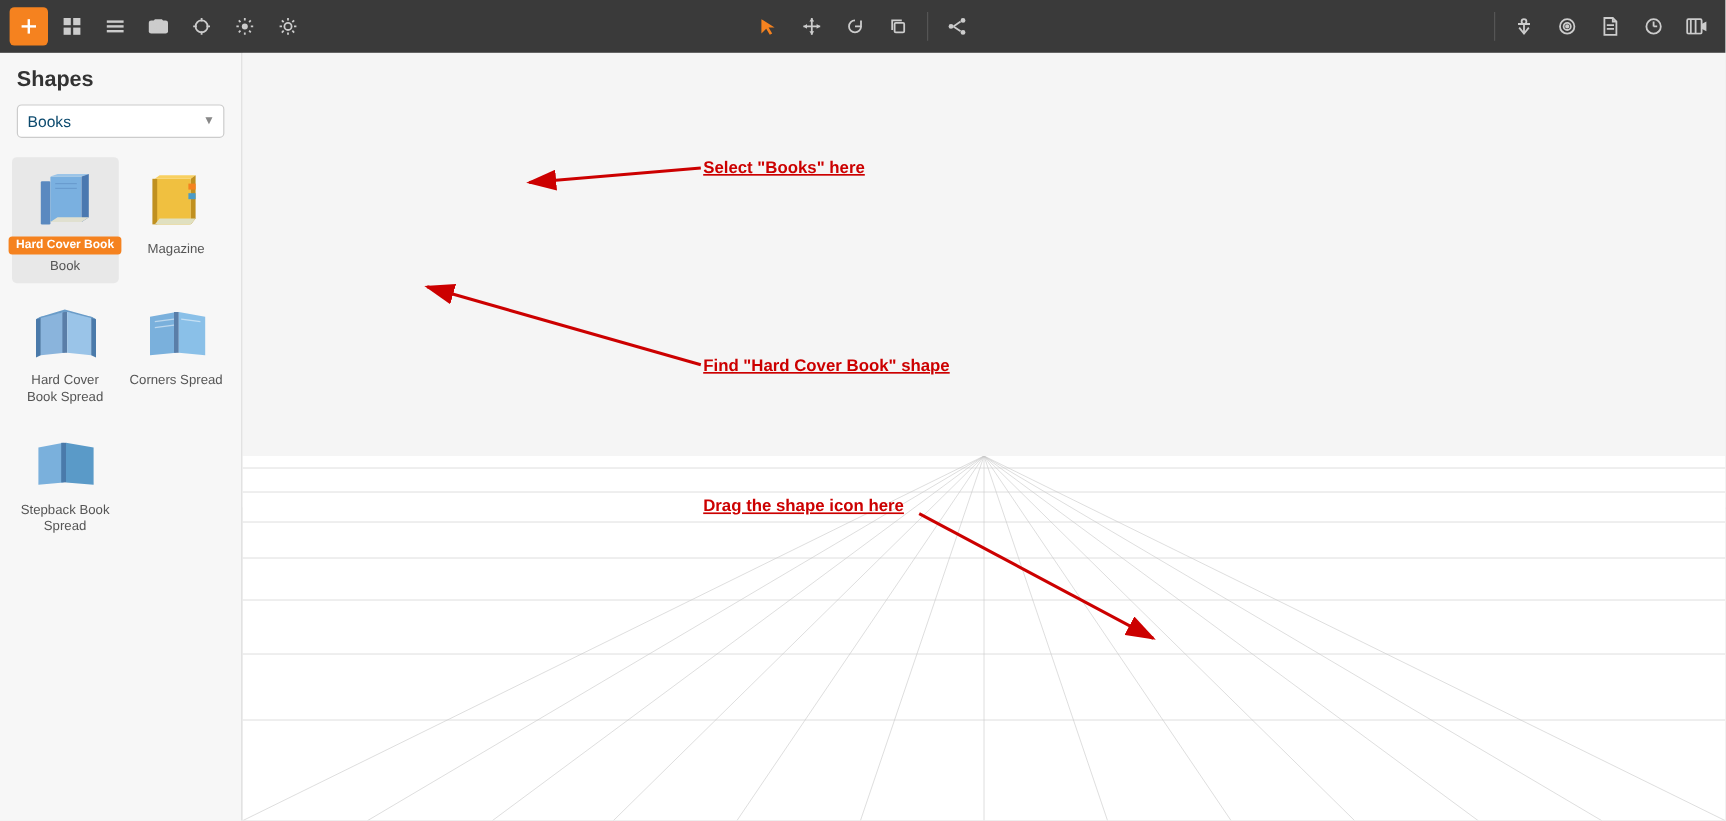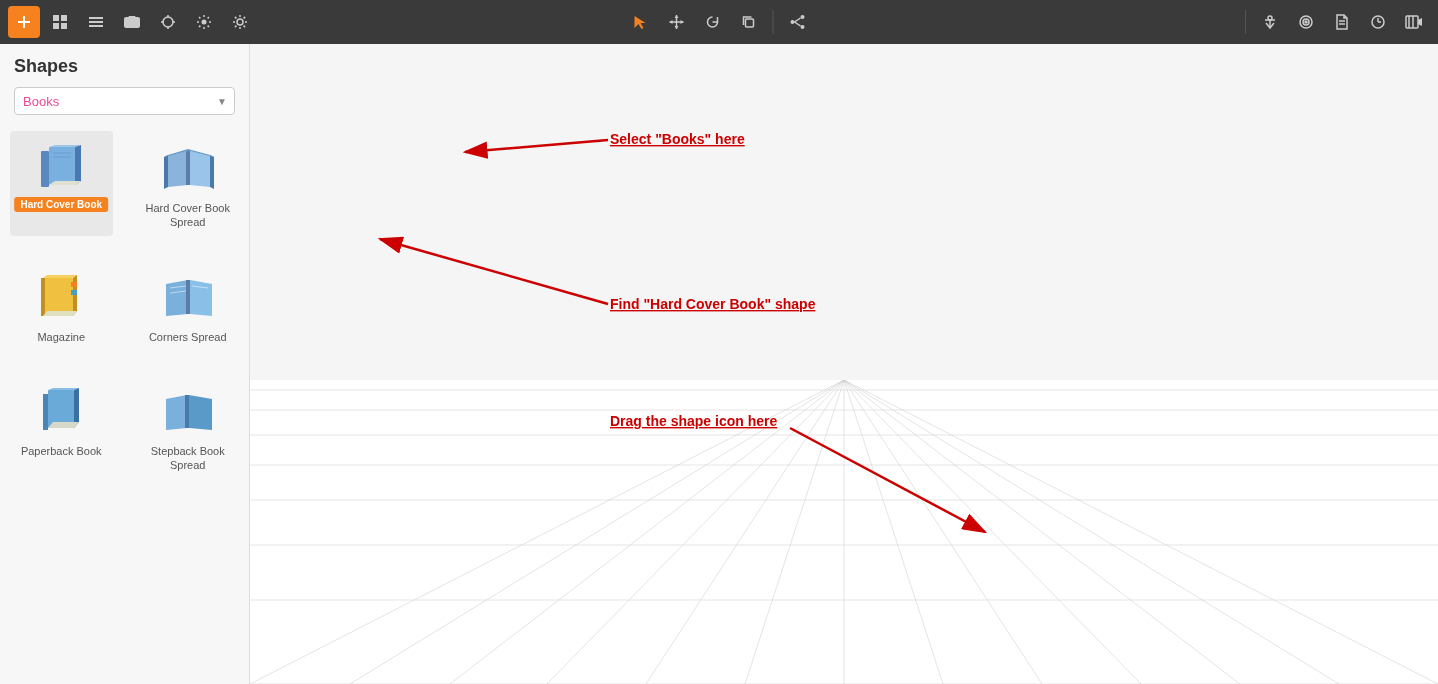--- a/index.html
+++ b/index.html
@@ -44,21 +44,21 @@
     }
 
     
     .main-layout {
       display: flex;
       height: calc(684px - 44px);
     }
 
     
     .sidebar {
-      width: 250px;
+      width: 202px;
       background: #f7f7f7;
       border-right: 1px solid #ddd;
       display: flex;
       flex-direction: column;
       flex-shrink: 0;
     }
     .sidebar-header {
       padding: 12px 14px 8px;
     }
     .sidebar-title {
@@ -68,21 +68,21 @@
       margin-bottom: 10px;
     }
     .sidebar-dropdown {
       width: 100%;
       height: 28px;
       border: 1px solid #ccc;
       border-radius: 4px;
       background: white;
       padding: 0 8px;
       font-size: 13px;
-      color: #ec4899;
+      color: #0c4a6e;
       appearance: none;
       cursor: pointer;
     }
     .dropdown-wrapper {
       position: relative;
     }
     .dropdown-arrow {
       position: absolute;
       right: 8px;
       top: 50%;
@@ -90,21 +90,21 @@
       color: #888;
       font-size: 10px;
       pointer-events: none;
     }
 
     
     .shapes-grid {
       display: grid;
       grid-template-columns: 1fr 1fr;
       padding: 8px 10px;
-      gap: 24px;
+      gap: 4px;
       overflow-y: auto;
     }
     .shape-item {
       display: flex;
       flex-direction: column;
       align-items: center;
       padding: 6px 4px;
       cursor: pointer;
       border-radius: 4px;
       position: relative;
@@ -362,60 +362,60 @@
             </g>
           </svg>
         </div>
         <div class="shape-badge">Hard Cover Book</div>
         <div class="shape-label">Hard Cover Book</div>
       </div>
 
       <div class="shape-item">
         <div class="shape-icon">
           <svg class="book-svg" viewBox="0 0 52 52">
-
-            <g transform="translate(2,8)">
-
-              <polygon points="4,6 24,2 24,36 4,38" fill="#8ab4dc"></polygon>
-
-              <rect x="22" y="2" width="4" height="34" fill="#5a7ea8"></rect>
-
-              <polygon points="26,2 46,6 46,38 26,36" fill="#9ac4e8"></polygon>
-
-              <polygon points="0,8 4,6 4,38 0,40" fill="#4a7aaa"></polygon>
-              <polygon points="46,6 50,8 50,40 46,38" fill="#4a7aaa"></polygon>
-
-              <polygon points="0,8 24,2 26,2 50,8 46,6 24,0 4,6" fill="#6a9cc8"></polygon>
-            </g>
-          </svg>
-        </div>
-        <div class="shape-label">Hard Cover Book Spread</div>
-      </div>
-
-      <div class="shape-item">
-        <div class="shape-icon">
-          <svg class="book-svg" viewBox="0 0 52 52">
             <g transform="translate(6,4)">
 
               <rect x="2" y="4" width="30" height="38" fill="#f0c040" rx="1"></rect>
 
               <rect x="0" y="4" width="4" height="38" fill="#c09020"></rect>
 
               <polygon points="2,4 32,4 36,1 6,1" fill="#f8d060"></polygon>
 
               <polygon points="32,4 36,1 36,37 32,42" fill="#c09020"></polygon>
 
               <polygon points="2,42 32,42 36,37 6,37" fill="#e0e0c0"></polygon>
 
               <rect x="30" y="8" width="6" height="5" fill="#f5821f"></rect>
               <rect x="30" y="16" width="6" height="5" fill="#4a9cc8"></rect>
             </g>
           </svg>
         </div>
         <div class="shape-label">Magazine</div>
+      </div>
+
+      <div class="shape-item">
+        <div class="shape-icon">
+          <svg class="book-svg" viewBox="0 0 52 52">
+
+            <g transform="translate(2,8)">
+
+              <polygon points="4,6 24,2 24,36 4,38" fill="#8ab4dc"></polygon>
+
+              <rect x="22" y="2" width="4" height="34" fill="#5a7ea8"></rect>
+
+              <polygon points="26,2 46,6 46,38 26,36" fill="#9ac4e8"></polygon>
+
+              <polygon points="0,8 4,6 4,38 0,40" fill="#4a7aaa"></polygon>
+              <polygon points="46,6 50,8 50,40 46,38" fill="#4a7aaa"></polygon>
+
+              <polygon points="0,8 24,2 26,2 50,8 46,6 24,0 4,6" fill="#6a9cc8"></polygon>
+            </g>
+          </svg>
+        </div>
+        <div class="shape-label">Hard Cover Book Spread</div>
       </div>
 
       <div class="shape-item">
         <div class="shape-icon">
           <svg class="book-svg" viewBox="0 0 52 52">
             <g transform="translate(2,8)">
 
               <polygon points="2,6 24,2 24,36 2,38" fill="#7ab0dc"></polygon>
 
               <rect x="22" y="2" width="4" height="34" fill="#5a7ea8"></rect>
@@ -424,35 +424,20 @@
 
               <line x1="6" y1="10" x2="22" y2="8" stroke="white" stroke-width="1" opacity="0.5"></line>
               <line x1="6" y1="15" x2="22" y2="13" stroke="white" stroke-width="1" opacity="0.5"></line>
               <line x1="28" y1="8" x2="44" y2="10" stroke="white" stroke-width="1" opacity="0.5"></line>
             </g>
           </svg>
         </div>
         <div class="shape-label">Corners Spread</div>
       </div>
 
-      <div class="shape-item">
-        <div class="shape-icon">
-          <svg class="book-svg" viewBox="0 0 52 52">
-            <g transform="translate(8,4)">
-
-              <rect x="0" y="6" width="5" height="36" fill="#4a85b8"></rect>
-              <rect x="5" y="2" width="26" height="38" fill="#6aaad8" rx="1"></rect>
-              <polygon points="5,2 31,2 36,0 10,0" fill="#8abce8"></polygon>
-              <polygon points="31,2 36,0 36,34 31,40" fill="#3a70a0"></polygon>
-              <polygon points="5,40 31,40 36,34 10,34" fill="#d8d8c8"></polygon>
-            </g>
-          </svg>
-        </div>
-        <div class="shape-label">Paperback Book</div>
-      </div>
 
       <div class="shape-item">
         <div class="shape-icon">
           <svg class="book-svg" viewBox="0 0 52 52">
             <g transform="translate(2,8)">
               <polygon points="2,7 23,3 23,36 2,38" fill="#7ab0dc"></polygon>
               <rect x="21" y="3" width="4" height="33" fill="#4a7aaa"></rect>
               <polygon points="25,3 48,7 48,38 25,36" fill="#5a9ac8"></polygon>
             </g>
           </svg>

